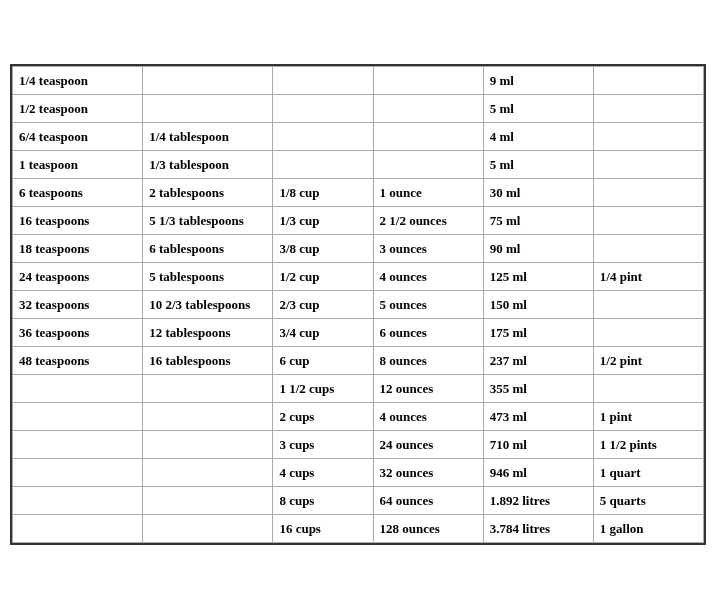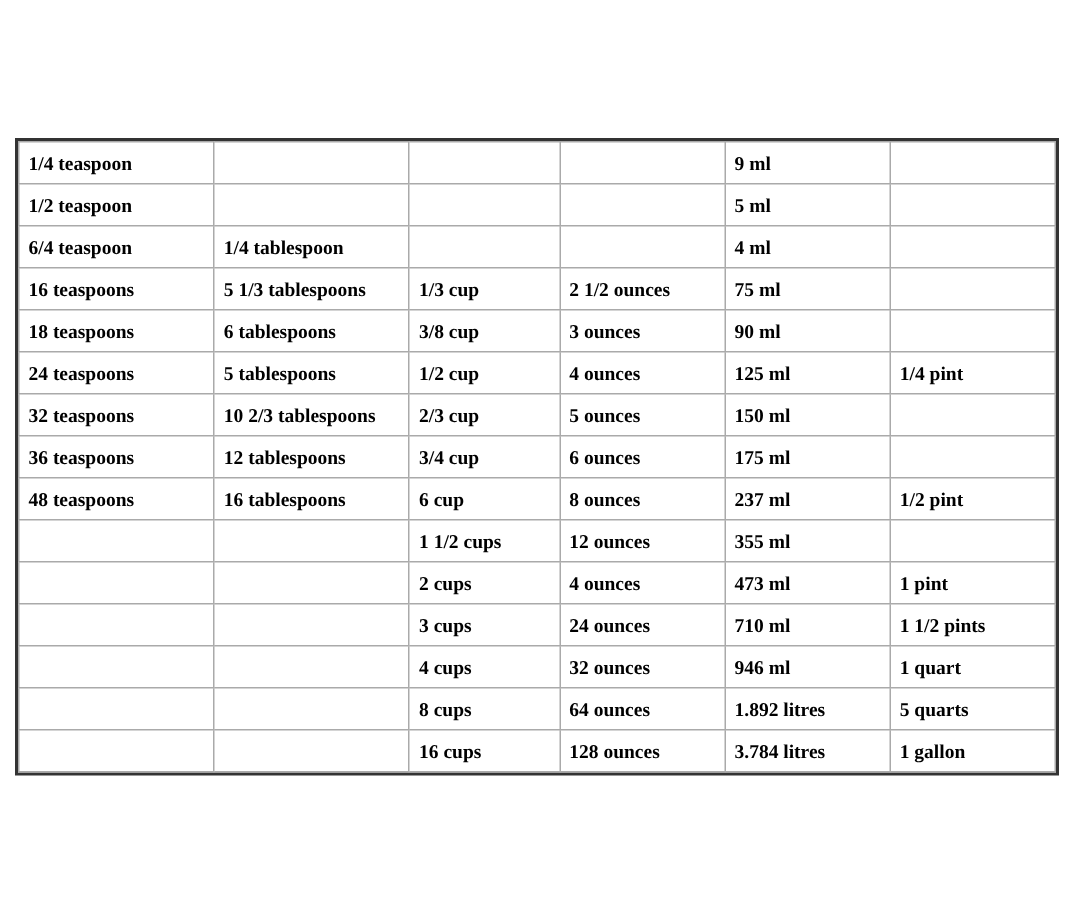--- a/index.html
+++ b/index.html
@@ -65,20 +65,36 @@
           <td></td>
           <td>5 ml</td>
           <td></td>
         </tr>
         <tr>
           <td>6/4 teaspoon</td>
           <td>1/4 tablespoon</td>
           <td></td>
           <td></td>
           <td>4 ml</td>
+          <td></td>
+        </tr>
+        <tr>
+          <td>1 teaspoon</td>
+          <td>1/3 tablespoon</td>
+          <td></td>
+          <td></td>
+          <td>5 ml</td>
+          <td></td>
+        </tr>
+        <tr>
+          <td>6 teaspoons</td>
+          <td>2 tablespoons</td>
+          <td>1/8 cup</td>
+          <td>1 ounce</td>
+          <td>30 ml</td>
           <td></td>
         </tr>
         <tr>
           <td>16 teaspoons</td>
           <td>5 1/3 tablespoons</td>
           <td>1/3 cup</td>
           <td>2 1/2 ounces</td>
           <td>75 ml</td>
           <td></td>
         </tr>

